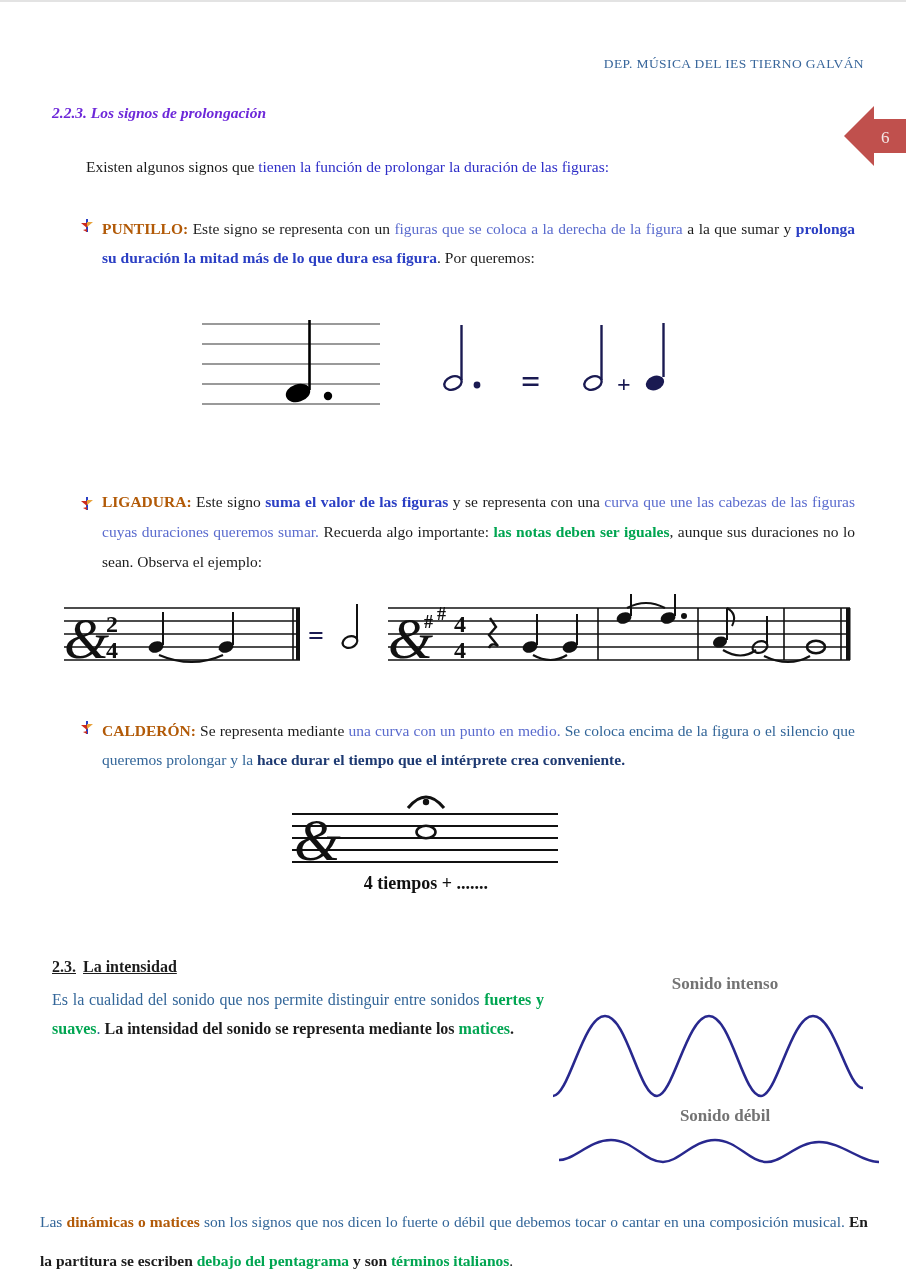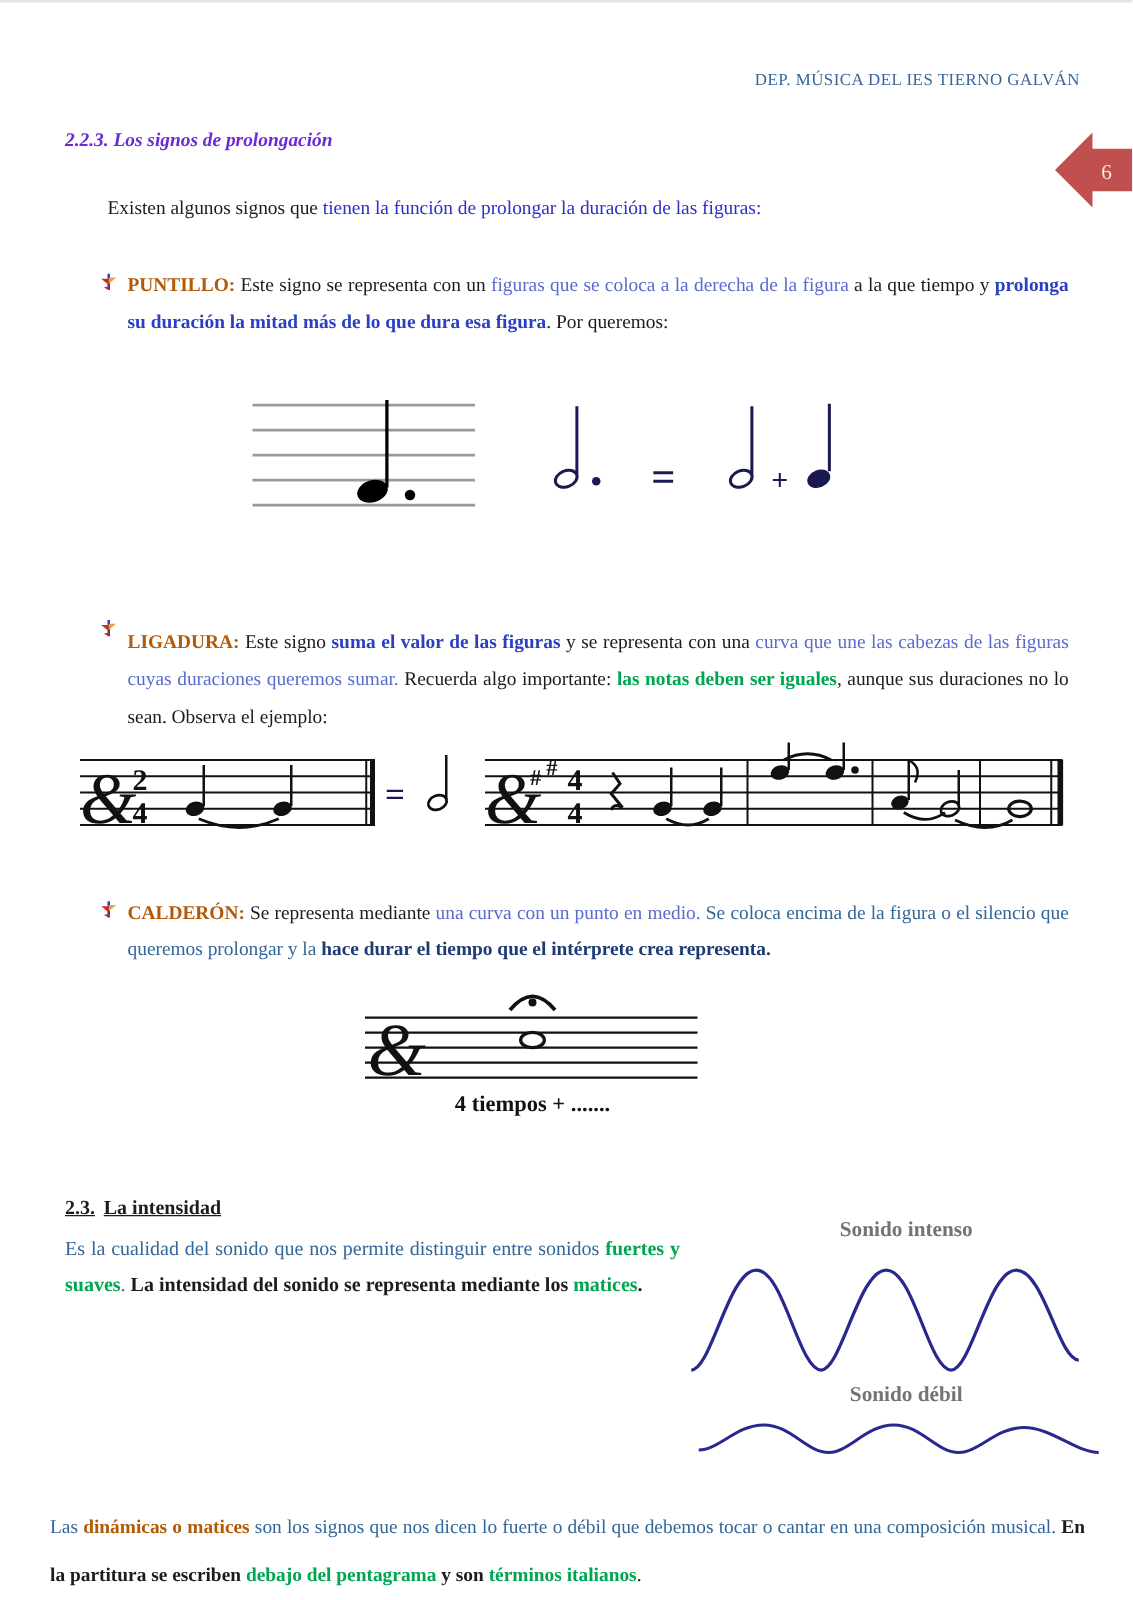--- a/index.html
+++ b/index.html
@@ -31,21 +31,21 @@
     position:absolute; left:52px; top:102px;
     font-size:15.5px; font-weight:bold; font-style:italic; color:#6d28d9;
   }
   .intro { position:absolute; left:52px; top:156px; font-size:15.5px;margin-left:34px; }
 
   .bullet-block { position:absolute; left:80px; width:775px; display:flex; }
   .bullet-icon { flex:0 0 22px; padding-top:4px; }
   .bullet-text { flex:1; font-size:15.5px; line-height:29px; text-align:justify; }
   .bb-puntillo { top:212px; }
   .bb-ligadura { top:485px; line-height:30px; }
-  .bb-ligadura .bullet-text { line-height:30px;margin-top:12px; }
+  .bb-ligadura .bullet-text { line-height:30px; }
   .bb-calderon { top:714px; }
 
   .fig { position:absolute; }
   .fig svg { display:block; }
   .fig-puntillo-staff { left:198px; top:310px; }
   .fig-puntillo-eq    { left:425px; top:313px; }
   .fig-ligadura       { left:58px;  top:588px; }
   .fig-calderon       { left:286px; top:784px; }
 
   .sec2-heading { position:absolute; left:52px; top:956px; font-size:16px; font-weight:bold; color:#1c1c1c; }
@@ -84,21 +84,21 @@
 
   <div class="bullet-block bb-puntillo">
     <span class="bullet-icon">
       <svg width="14" height="15" viewBox="0 0 14 15">
         <line x1="7" y1="1" x2="7" y2="14" stroke="#2b3fc4" stroke-width="2"></line>
         <polygon points="1,5 7,10 7,5" fill="#cc2b1d"></polygon>
         <polygon points="13,4 7,9 7,4" fill="#e8a33d"></polygon>
         <polygon points="3,12 7,14 7,11" fill="#cc2b1d"></polygon>
       </svg>
     </span>
-    <p class="bullet-text"><span class="c-orange b">PUNTILLO: </span><span class="c-black">Este signo se representa con un </span><span class="c-lblue">figuras que se coloca a la derecha de la figura</span><span class="c-black"> a la que tiempo y </span><span class="c-bblue">prolonga su duración la mitad más de lo que dura esa figura</span><span class="c-black">. Por queremos:</span></p>
+    <p class="bullet-text"><span class="c-orange b">PUNTILLO: </span><span class="c-black">Este signo se representa con un </span><span class="c-lblue">figuras que se coloca a la derecha de la figura</span><span class="c-black"> a la que sumar y </span><span class="c-bblue">prolonga su duración la mitad más de lo que dura esa figura</span><span class="c-black">. Por queremos:</span></p>
   </div>
 
   <div class="fig fig-puntillo-staff">
     <svg width="186" height="102" viewBox="0 0 186 102">
       <g stroke="#9a9a9a" stroke-width="2.2">
         <line x1="4" y1="12" x2="182" y2="12"></line>
         <line x1="4" y1="32" x2="182" y2="32"></line>
         <line x1="4" y1="52" x2="182" y2="52"></line>
         <line x1="4" y1="72" x2="182" y2="72"></line>
         <line x1="4" y1="92" x2="182" y2="92"></line>
@@ -203,21 +203,21 @@
 
   <div class="bullet-block bb-calderon">
     <span class="bullet-icon">
       <svg width="14" height="15" viewBox="0 0 14 15">
         <line x1="7" y1="1" x2="7" y2="14" stroke="#2b3fc4" stroke-width="2"></line>
         <polygon points="1,5 7,10 7,5" fill="#cc2b1d"></polygon>
         <polygon points="13,4 7,9 7,4" fill="#e8a33d"></polygon>
         <polygon points="3,12 7,14 7,11" fill="#cc2b1d"></polygon>
       </svg>
     </span>
-    <p class="bullet-text"><span class="c-orange b">CALDERÓN: </span><span class="c-black">Se representa mediante </span><span class="c-lblue">una curva con un punto en medio.</span><span class="c-steel"> Se coloca encima de la figura o el silencio que queremos prolongar y la </span><span class="c-navy b">hace durar el tiempo que el intérprete crea representa.</span></p>
+    <p class="bullet-text"><span class="c-orange b">CALDERÓN: </span><span class="c-black">Se representa mediante </span><span class="c-lblue">una curva con un punto en medio.</span><span class="c-steel"> Se coloca encima de la figura o el silencio que queremos prolongar y la </span><span class="c-navy b">hace durar el tiempo que el intérprete crea conveniente.</span></p>
   </div>
 
   <div class="fig fig-calderon">
     <svg width="280" height="112" viewBox="0 0 280 112">
       <g stroke="#111" stroke-width="1.8">
         <line x1="6" y1="28" x2="272" y2="28"></line>
           <line x1="6" y1="40" x2="272" y2="40"></line>
         <line x1="6" y1="52" x2="272" y2="52"></line>
           <line x1="6" y1="64" x2="272" y2="64"></line>
         <line x1="6" y1="76" x2="272" y2="76"></line>

